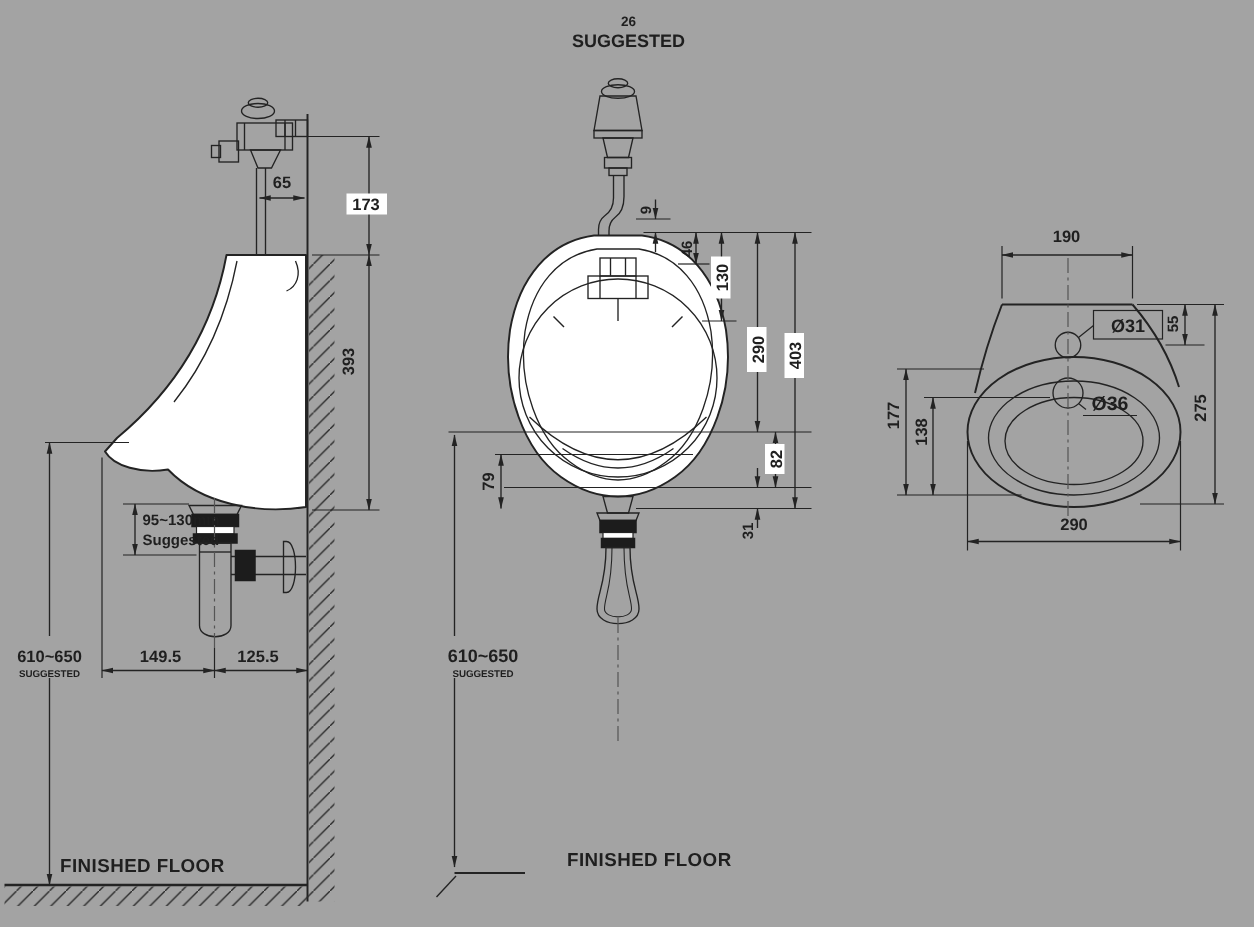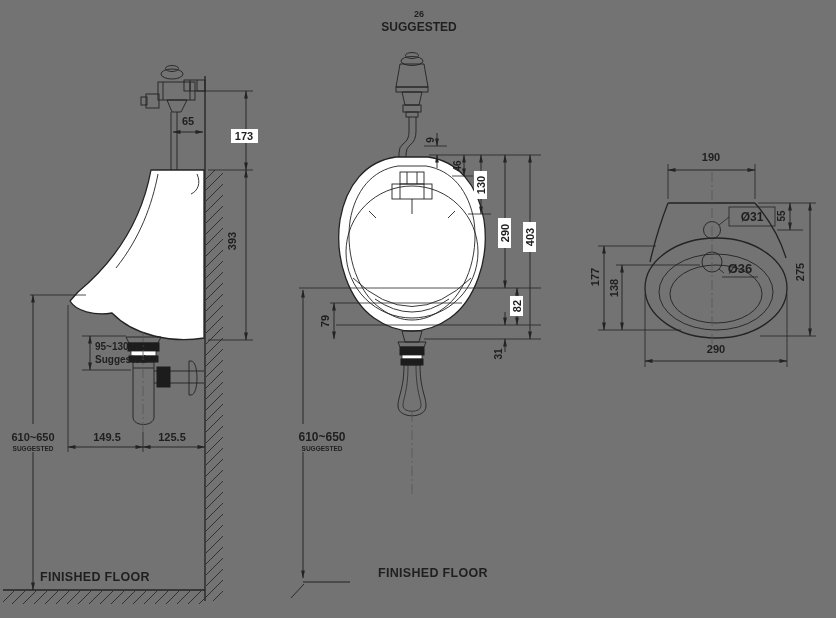--- a/index.html
+++ b/index.html
@@ -1,16 +1,16 @@
 <!DOCTYPE html>
 <html><head>
 <meta charset="utf-8">
 <style>
   html,body{margin:0;padding:0;background:#fff;}
-  #canvas{position:relative;width:836px;height:618px;background:#737373;overflow:hidden;}
+  #canvas{position:relative;width:836px;height:618px;background:#a3a3a3;overflow:hidden;}
   svg{display:block;}
   svg text{font-family:"Liberation Sans",sans-serif;font-weight:bold;fill:#1f1f1f;}
   .t{font-size:11px;text-anchor:middle;}
   .t10{font-size:10px;text-anchor:middle;}
   .t12{font-size:12px;text-anchor:middle;}
   .t13{font-size:13px;text-anchor:middle;}
   .t9{font-size:9px;text-anchor:middle;}
   .ts{font-size:10px;text-anchor:start;}
   .big{font-size:12.5px;text-anchor:start;letter-spacing:.3px;}
   .sm{font-size:6.5px;text-anchor:middle;}

